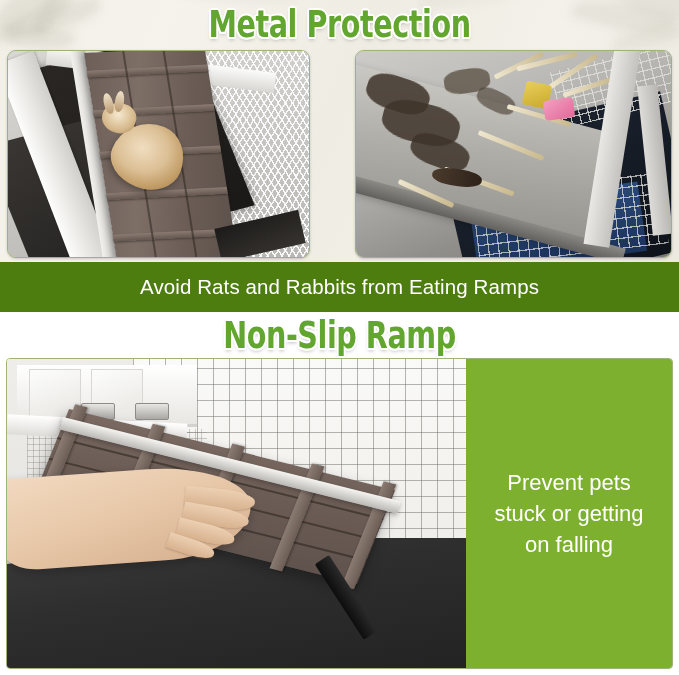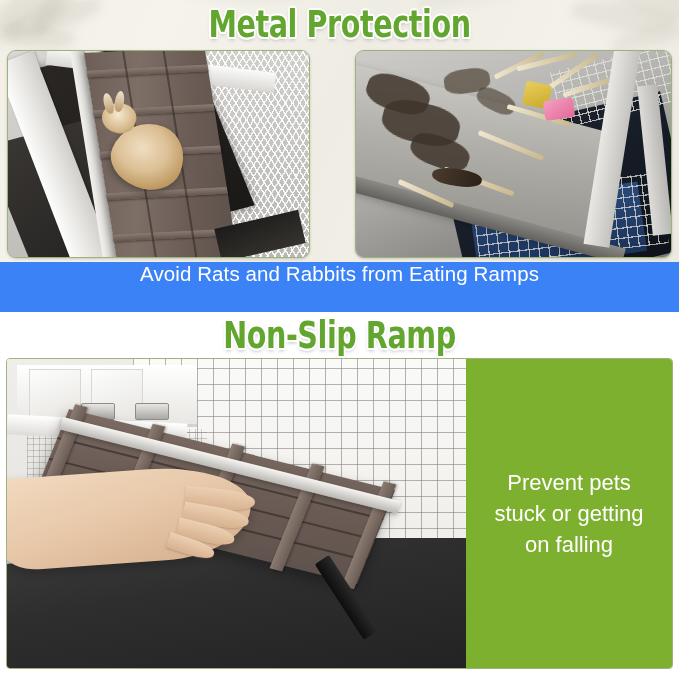--- a/index.html
+++ b/index.html
@@ -158,22 +158,22 @@
   .p2-poop { position:absolute; left:76px; top:118px; width:50px; height:17px;
     background: linear-gradient(90deg,#4a3a2c,#2d2219); border-radius:45%; transform: rotate(8deg);}
   .p2-frame { position:absolute; right:46px; top:-4px; width:26px; height:200px;
     background: linear-gradient(90deg,#e9e8e4,#c3c2be); transform: rotate(9deg); }
   .p2-frame2 { position:absolute; right:6px; top:34px; width:20px; height:150px;
     background: linear-gradient(90deg,#dedcd8,#b7b6b2); transform: rotate(-6deg); }
 
   
   #green-banner {
     position: absolute; left: 0; top: 262px; width: 679px; height: 50px;
-    background: #3b82f6;
-    display: flex; justify-content: center;
+    background: #4d7c0f;
+    display: flex; align-items: center; justify-content: center;
   }
   #green-banner-text {
     color: #ffffff; font-size: 20.5px; font-weight: 400;
     font-family: "Liberation Sans", sans-serif; letter-spacing: 0.1px;
   }
 
   
   .bottom-section {
     position: absolute; left: 6px; top: 358px; width: 667px; height: 311px;
     border: 1.5px solid #9db37c; border-radius: 4px; overflow: hidden;

